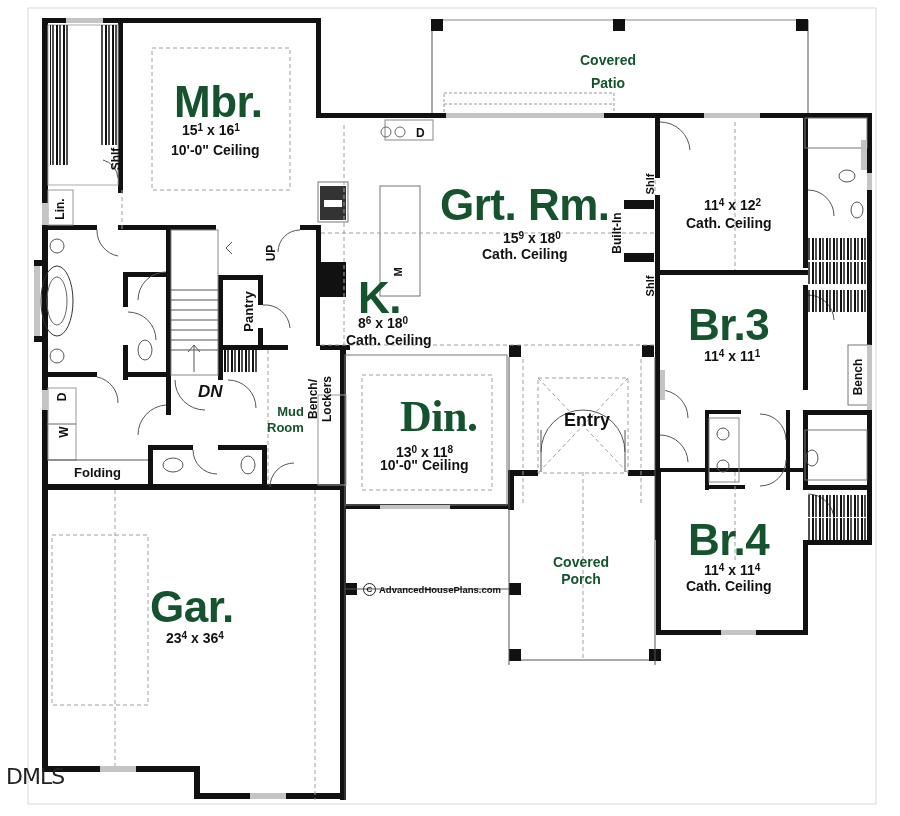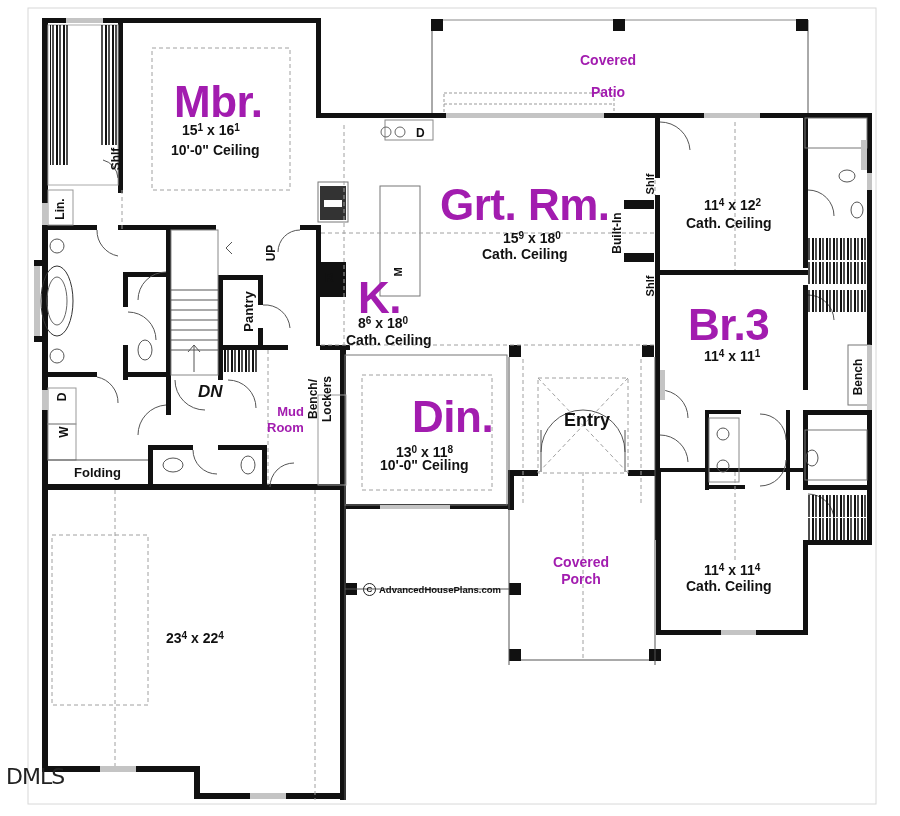--- a/index.html
+++ b/index.html
@@ -1,18 +1,18 @@
 <!DOCTYPE html>
 <html><head>
   <meta charset="utf-8">
   <style>
     html, body { margin: 0; padding: 0; background: #ffffff; }
     body { width: 900px; height: 816px; position: relative; overflow: hidden; font-family: "Liberation Sans", "DejaVu Sans", sans-serif; color: #111; }
     #plan { position: absolute; left: 0; top: 0; width: 900px; height: 816px; }
-    .lbl { position: absolute; text-align: center; font-weight: bold; color: #a21caf; line-height: 1; white-space: nowrap; }
+    .lbl { position: absolute; text-align: center; font-weight: bold; color: #14532d; line-height: 1; white-space: nowrap; }
     .big { font-size: 44px; letter-spacing: -0.5px; }
     .dim { font-size: 14px; font-weight: bold; position: absolute; white-space: nowrap; }
     .dim sup { font-size: 10px; position: relative; top: -4px; vertical-align: baseline; }
     .sub { font-size: 14px; font-weight: bold; position: absolute; white-space: nowrap; }
     .small { font-size: 13px; font-weight: bold; position: absolute; white-space: nowrap; }
     .vert { transform: rotate(-90deg); transform-origin: center center; }
     .copy { position: absolute; font-size: 9.5px; font-weight: bold; white-space: nowrap; display: flex; align-items: center; gap: 3px; }
     .copy .c { display: inline-block; width: 11px; height: 11px; border: 1px solid #222; border-radius: 50%; font-size: 8px; line-height: 11px; text-align: center; }
     .wm { position: absolute; left: 6px; top: 764px; font-size: 22px; color: #222; font-family: "DejaVu Sans", sans-serif; letter-spacing: -1px; }
   </style>
@@ -263,52 +263,54 @@
     </g>
   </svg>
 
   
   <div class="lbl big" style="left:174px; top:80px;">Mbr.</div>
   <div class="dim" style="left:182px; top:122px;"><span>15</span><sup>1</sup> x <span>16</span><sup>1</sup></div>
   <div class="sub" style="left:171px; top:142px;">10'-0" Ceiling</div>
 
   <div class="lbl" style="left:580px; top:53px; font-size:14px;">
       <div>Covered</div>
-      <div style="margin-top:18px">Patio</div>
+      <div style="margin-top:9px">Patio</div>
     </div>
 
   <div class="lbl big" style="left:440px; top:183px;">Grt. Rm.</div>
   <div class="dim" style="left:503px; top:230px;"><span>15</span><sup>9</sup> x <span>18</span><sup>0</sup></div>
   <div class="sub" style="left:482px; top:246px;">Cath. Ceiling</div>
 
   <div class="dim" style="left:704px; top:197px;"><span>11</span><sup>4</sup> x <span>12</span><sup>2</sup></div>
   <div class="sub" style="left:686px; top:215px;">Cath. Ceiling</div>
 
   <div class="lbl big" style="left:688px; top:303px;">Br.3</div>
   <div class="dim" style="left:704px; top:348px;"><span>11</span><sup>4</sup> x <span>11</span><sup>1</sup></div>
 
+  <div class="lbl big" style="left:688px; top:518px;">Br.4</div>
   <div class="dim" style="left:704px; top:562px;"><span>11</span><sup>4</sup> x <span>11</span><sup>4</sup></div>
   <div class="sub" style="left:686px; top:578px;">Cath. Ceiling</div>
 
   <div class="lbl big" style="left:358px; top:276px;">K.</div>
   <div class="dim" style="left:358px; top:315px;"><span>8</span><sup>6</sup> x <span>18</span><sup>0</sup></div>
   <div class="sub" style="left:346px; top:332px;">Cath. Ceiling</div>
 
-  <div class="lbl big" style="left:412px; top:395px;">Din.</div>
+  <div class="lbl big" style="left:400px; top:395px;font-family:Liberation Serif, serif;">Din.</div>
   <div class="dim" style="left:396px; top:444px;"><span>13</span><sup>0</sup> x <span>11</span><sup>8</sup></div>
   <div class="sub" style="left:380px; top:457px;">10'-0" Ceiling</div>
 
   <div class="small" style="left:564px; top:410px; font-size:18px;">Entry</div>
 
   <div class="lbl" style="left:553px; top:555px; font-size:14px;">
       <div>Covered</div>
       <div style="margin-top:3px">Porch</div>
     </div>
 
-  <div class="dim" style="left:166px; top:630px;"><span>23</span><sup>4</sup> x <span>22</span><sup>4</sup></div>
+  <div class="lbl big" style="left:150px; top:585px;">Gar.</div>
+  <div class="dim" style="left:166px; top:630px;"><span>23</span><sup>4</sup> x <span>36</span><sup>4</sup></div>
 
   <div class="lbl" style="left:267px; top:405px; font-size:13px; text-align:right;">
       <div>Mud</div>
       <div style="margin-top:3px">Room</div>
     </div>
   <div class="small" style="left:74px; top:465px;">Folding</div>
 
   
   <div class="small vert" style="left:228px; top:304px;">Pantry</div>
   <div class="small vert" style="left:105px; top:152px; font-size:12px;">Shlf</div>

